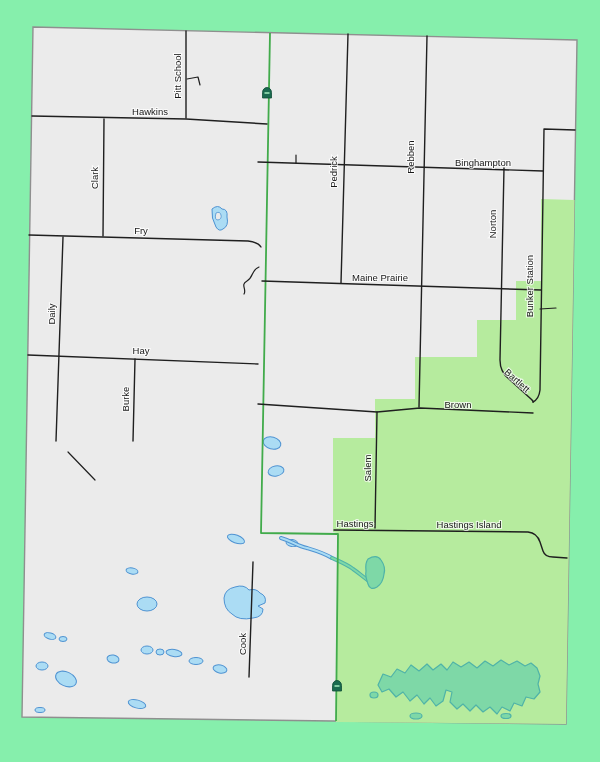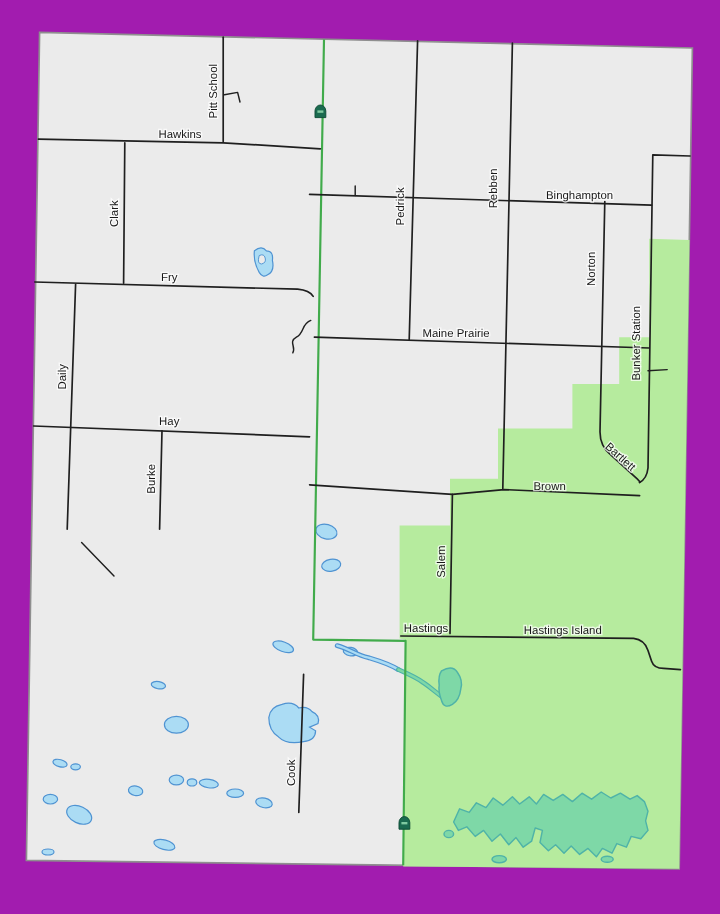--- a/index.html
+++ b/index.html
@@ -1,16 +1,16 @@
 <!DOCTYPE html>
 <html><head>
 <meta charset="utf-8">
 <style>
   html,body{margin:0;padding:0;background:#ffffff;}
-  .stage{position:relative;width:600px;height:762px;background:#a21caf;overflow:hidden;
+  .stage{position:relative;width:600px;height:762px;background:#86efac;overflow:hidden;
          font-family:"Liberation Sans",sans-serif;}
   svg{display:block;}
   .county{fill:#ebebeb;stroke:#8f8f8f;stroke-width:1.4;}
   .district{fill:#b6eb9e;stroke:none;}
   .boundary{fill:none;stroke:#41ab4b;stroke-width:1.8;stroke-linejoin:round;}
   .road{fill:none;stroke:#1f1f1f;stroke-width:1.4;stroke-linecap:round;stroke-linejoin:round;}
   .road.minor{stroke-width:1.2;}
   .pond{fill:#abdcf4;stroke:#4f93d2;stroke-width:1;}
   .wet{fill:#7ed8a7;stroke:#4fb3a8;stroke-width:1.2;stroke-linejoin:round;}
   .stream-case{fill:none;stroke:#4f93d2;stroke-width:4;stroke-linecap:round;}

